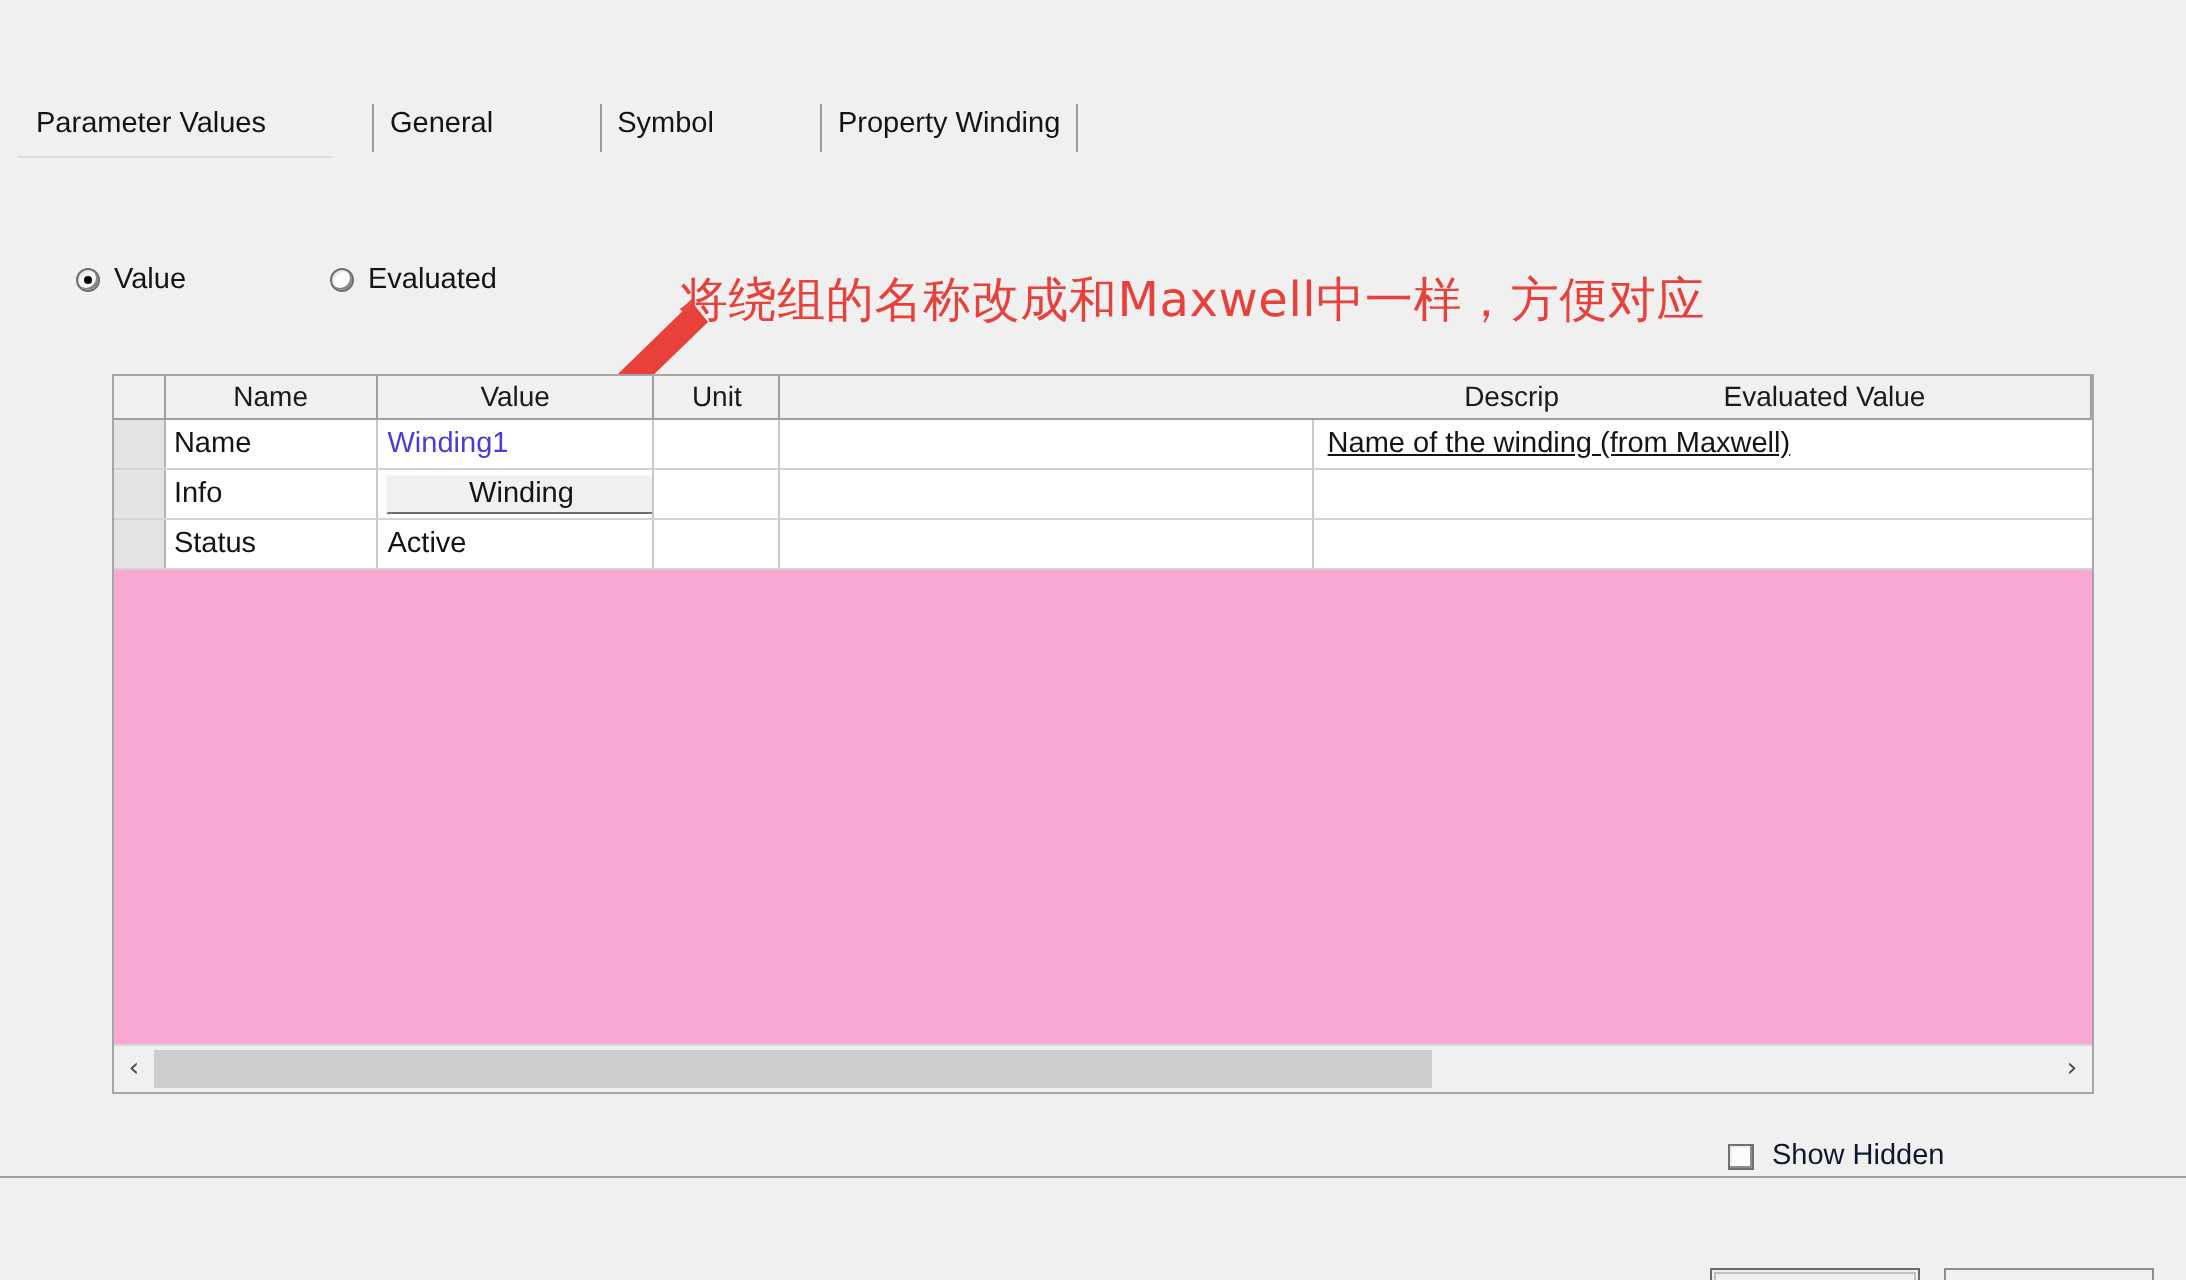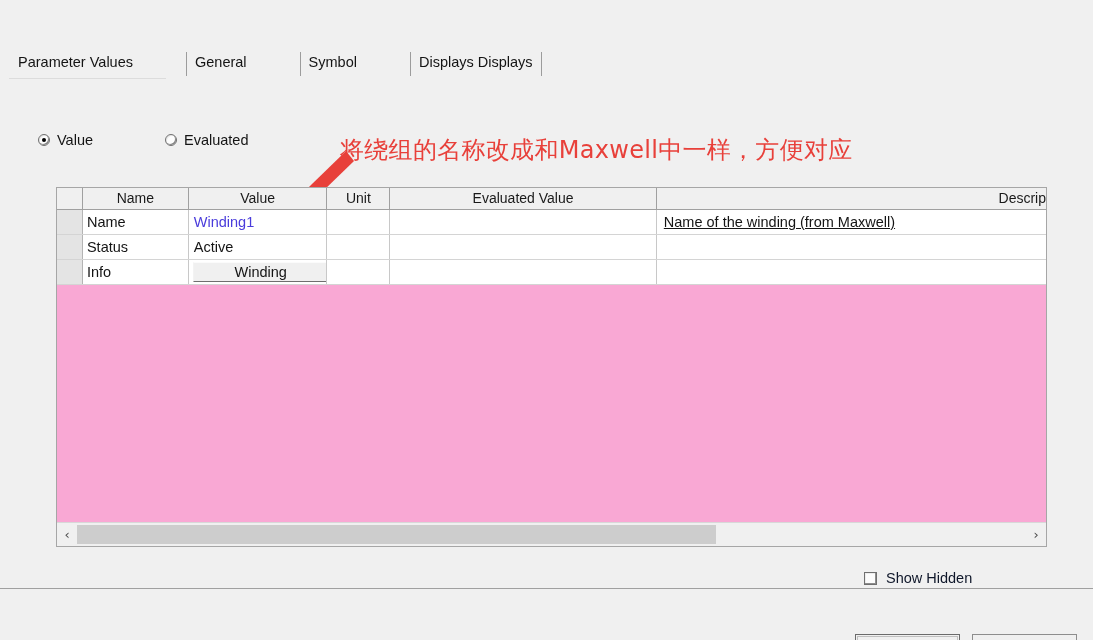--- a/index.html
+++ b/index.html
@@ -392,21 +392,21 @@
 
 <div id="window">
 
 
   <div id="client">
 
     <div id="tabstrip">
       <div class="tab active">Parameter Values</div>
       <div class="tab">General</div>
       <div class="tab">Symbol</div>
-      <div class="tab">Displays Displays</div>
+      <div class="tab">Property Winding</div>
     </div>
     <div id="tab-underline"></div>
 
     <div id="radio-row">
       <div class="radio-item" id="radio-value">
         <span class="radio-mark checked"></span>
         <span class="radio-label">Value</span>
       </div>
       <div class="radio-item" id="radio-statistics">
         <span class="radio-mark"></span>
@@ -419,56 +419,56 @@
       <polygon points="96,2 104,12 36,78 22,86 26,70" fill="#e8403a"></polygon>
       <polygon points="14,90 30,62 34,84" fill="#e8403a"></polygon>
     </svg>
 
     <div id="grid-frame">
       <div id="grid-header">
         <div class="hcell gutter"></div>
         <div class="hcell c-name">Name</div>
         <div class="hcell c-value">Value</div>
         <div class="hcell c-unit">Unit</div>
+        <div class="hcell c-desc">Descrip</div>
         <div class="hcell c-eval">Evaluated Value</div>
-        <div class="hcell c-desc">Descrip</div>
       </div>
       <div id="grid-body">
 
         <div class="grow">
           <div class="gcell gutter"></div>
           <div class="gcell c-name">Name</div>
           <div class="gcell c-value">
             <span class="val-link">Winding1</span>
           </div>
           <div class="gcell c-unit"></div>
           <div class="gcell c-eval"></div>
           <div class="gcell c-desc">Name of the winding (from Maxwell)</div>
         </div>
 
         <div class="grow">
           <div class="gcell gutter"></div>
-          <div class="gcell c-name">Status</div>
-          <div class="gcell c-value">Active</div>
-          <div class="gcell c-unit"></div>
-          <div class="gcell c-eval"></div>
-          <div class="gcell c-desc"></div>
-        </div>
-
-        <div class="grow">
-          <div class="gcell gutter"></div>
           <div class="gcell c-name">Info</div>
           <div class="gcell c-value">
             <span class="cell-button">Winding</span>
           </div>
           <div class="gcell c-unit"></div>
           <div class="gcell c-eval"></div>
           <div class="gcell c-desc"></div>
         </div>
 
+        <div class="grow">
+          <div class="gcell gutter"></div>
+          <div class="gcell c-name">Status</div>
+          <div class="gcell c-value">Active</div>
+          <div class="gcell c-unit"></div>
+          <div class="gcell c-eval"></div>
+          <div class="gcell c-desc"></div>
+        </div>
+
       </div>
     </div>
 
     <div id="hscroll">
       <div class="sb-arrow">‹</div>
       <div id="sb-track">
         <div id="sb-thumb"></div>
       </div>
       <div class="sb-arrow">›</div>
     </div>

